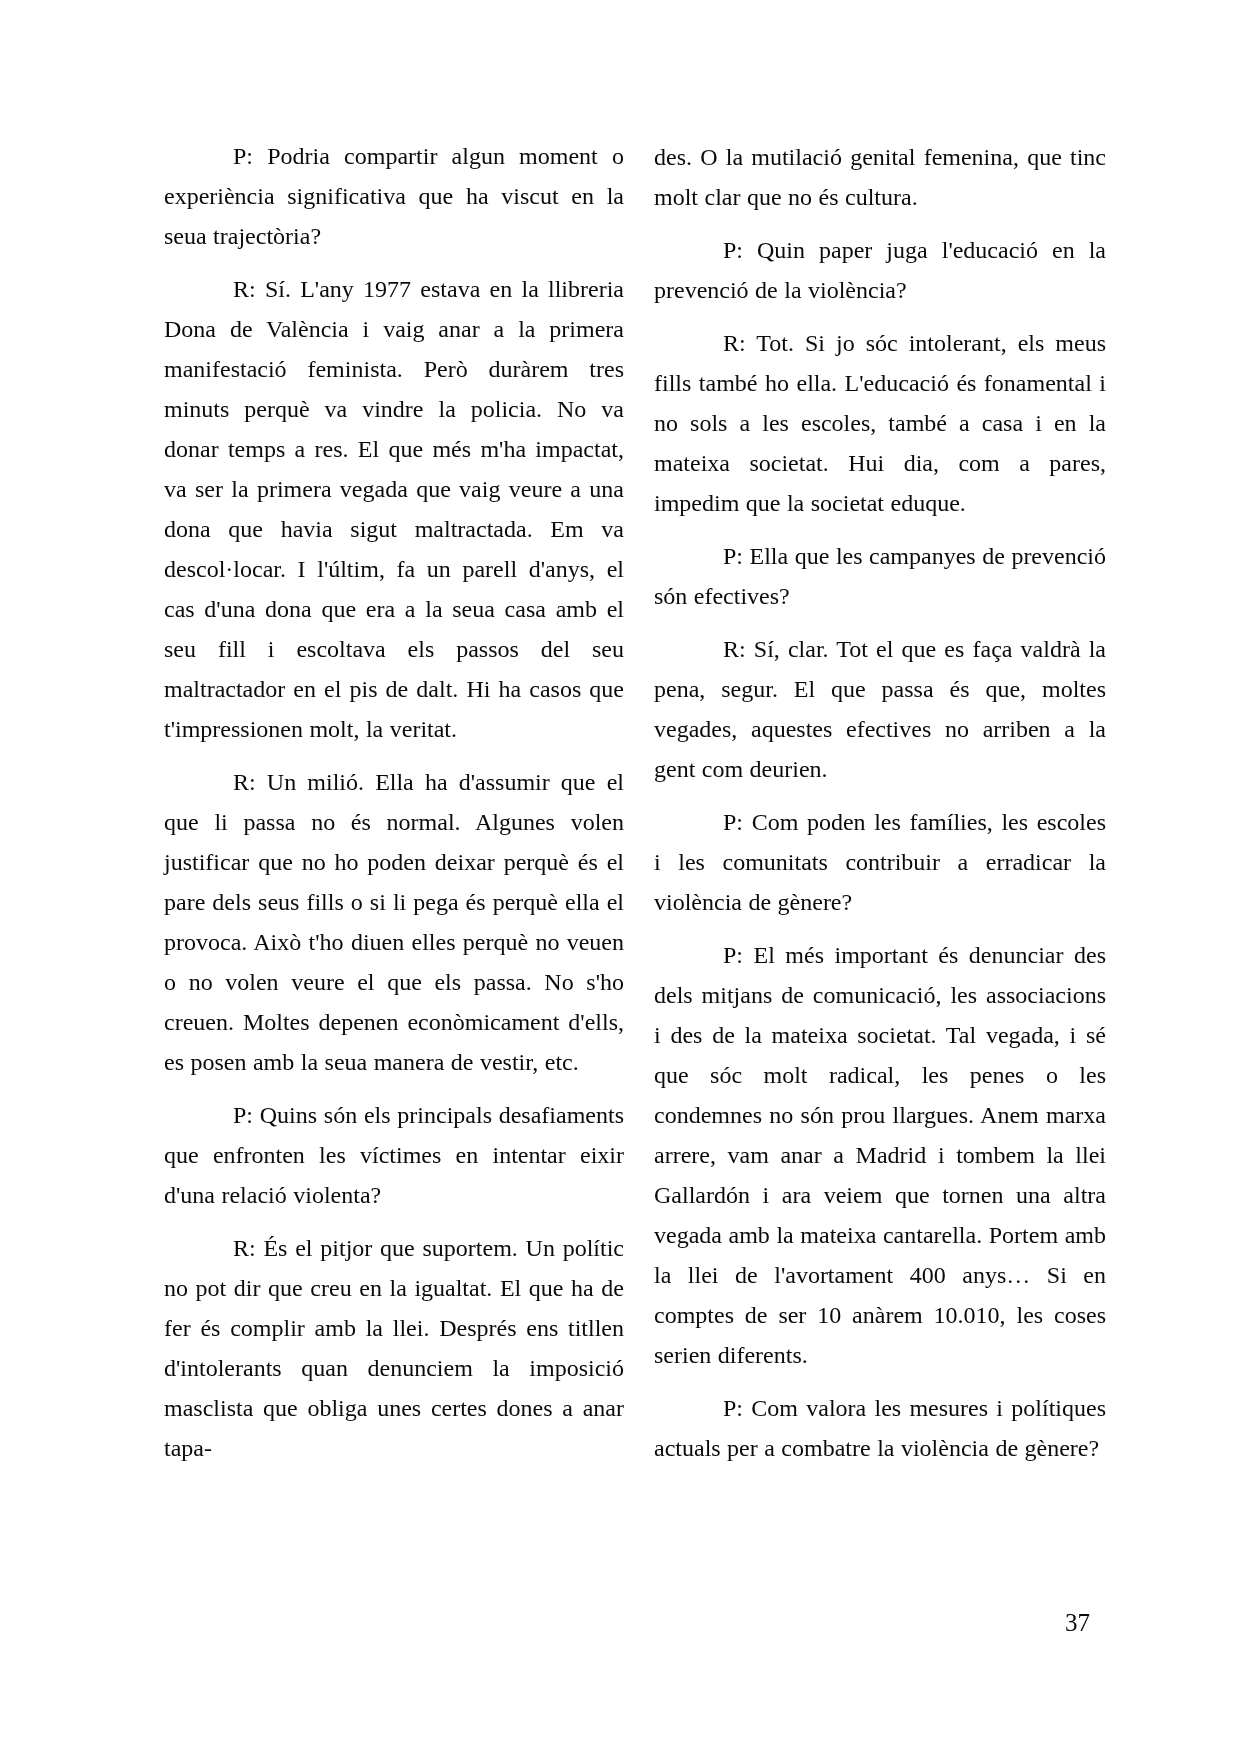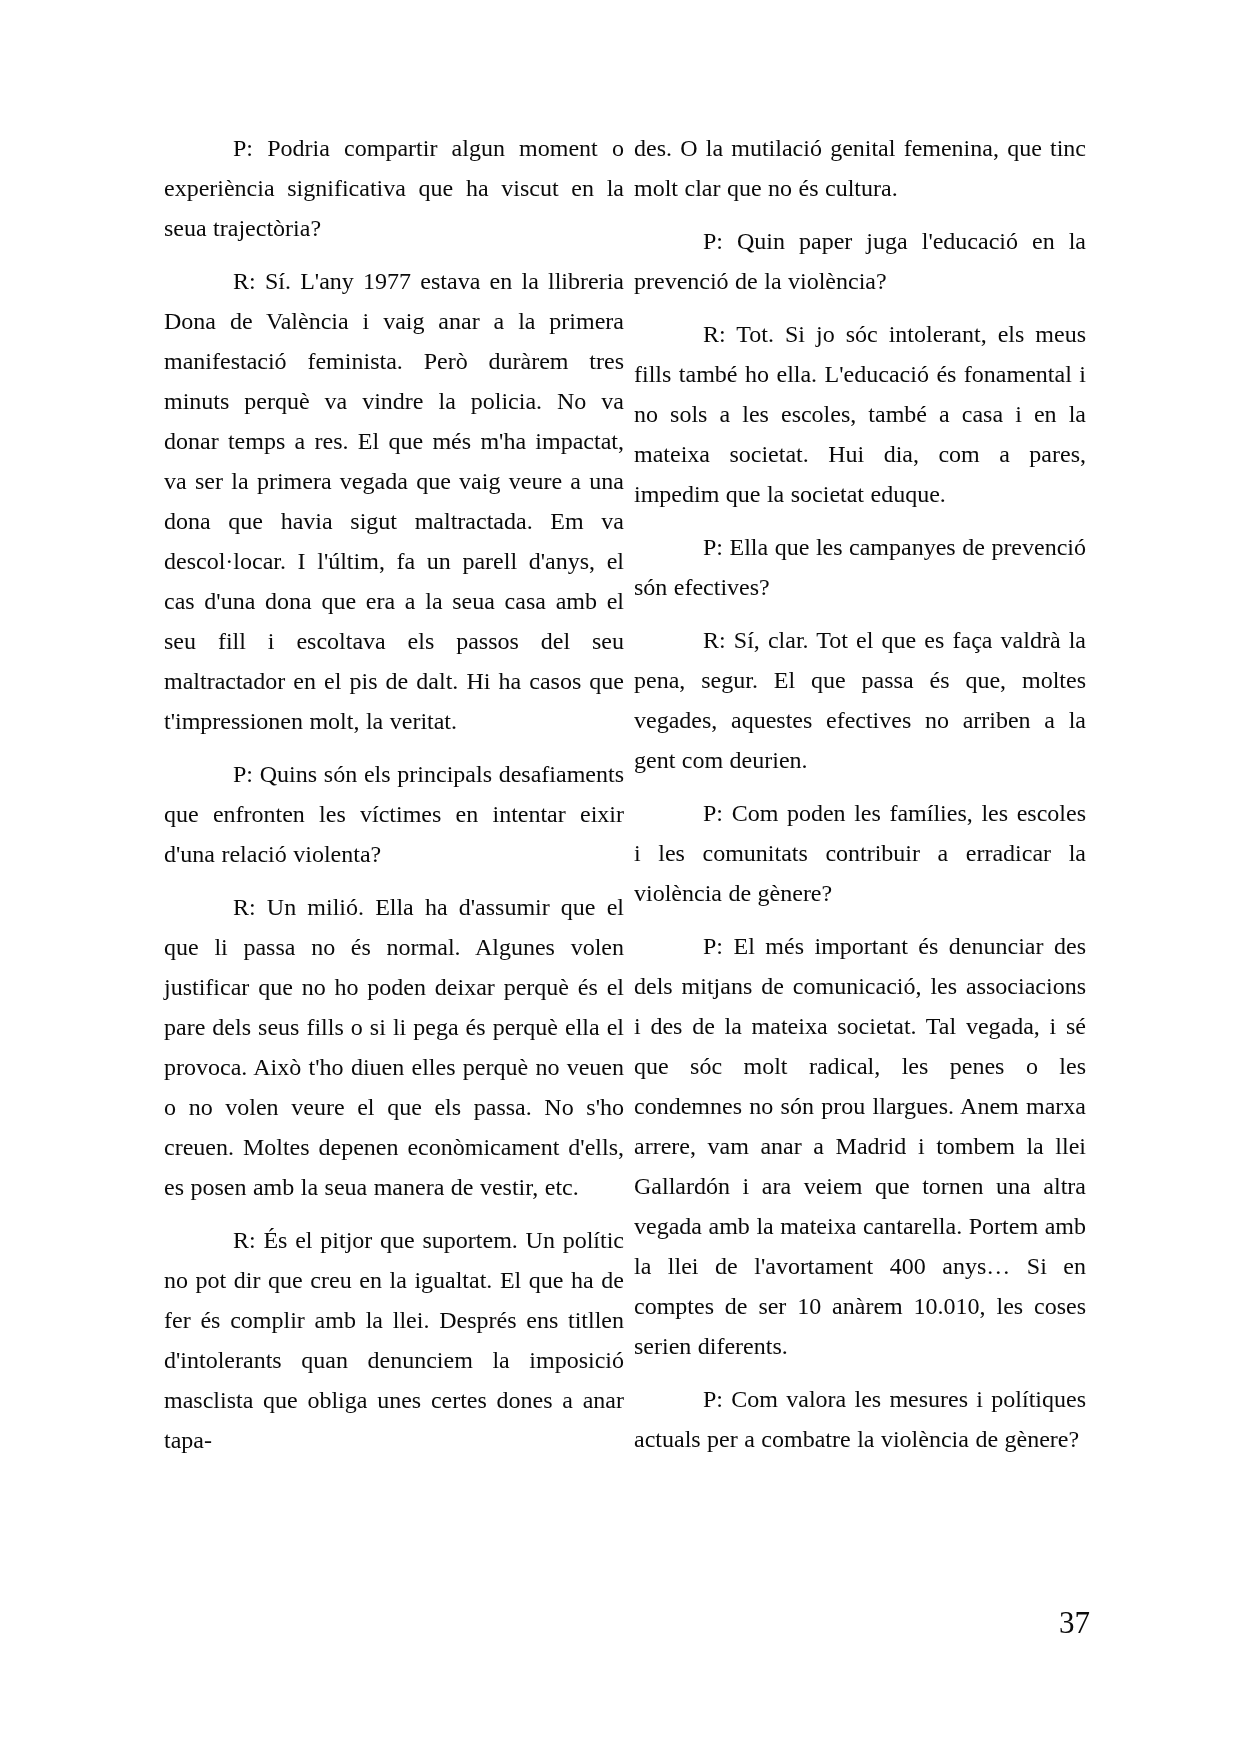--- a/index.html
+++ b/index.html
@@ -13,23 +13,24 @@
     height: 1753px;
     margin: 0 auto;
     background: #ffffff;
     font-family: "Liberation Serif", "DejaVu Serif", serif;
     color: #0a0a0a;
     overflow: hidden;
   }
   .columns {
     position: absolute;
     left: 164px;
-    top: 128px;
+    top: 136px;
     display: flex;
-    gap: 10px;
+    gap: 30px;
+    align-items: flex-end;
   }
   .col {
     display: block;
   }
   .col-left  { width: 460px; }
   .col-right { width: 452px; font-family: Liberation Serif, serif; }
   .col p {
     margin: 0 0 13px 0;
     font-size: 24px;
     line-height: 40px;
@@ -42,36 +43,36 @@
     text-indent: 0;
   }
   
   .col p.split {
     text-align-last: justify;
   }
   .page-number {
     position: absolute;
     top: 1608px;
     right: 150px;
-    font-size: 31px;
+    font-size: 25px;
     line-height: 30px;
     text-align: left;
   }
 </style>
 </head>
 <body>
 
 <div class="page">
   <div class="columns">
 
     <div class="col col-left">
       <p>P: Podria compartir algun moment o experiència significativa que ha viscut en la seua trajectòria?</p>
       <p>R: Sí. L'any 1977 estava en la llibreria Dona de València i vaig anar a la primera manifestació feminista. Però duràrem tres minuts perquè va vindre la policia. No va donar temps a res. El que més m'ha impactat, va ser la primera vegada que vaig veure a una dona que havia sigut maltractada. Em va descol·locar. I l'últim, fa un parell d'anys, el cas d'una dona que era a la seua casa amb el seu fill i escoltava els passos del seu maltractador en el pis de dalt. Hi ha casos que t'impressionen molt, la veritat.</p>
+      <p>R: Un milió. Ella ha d'assumir que el que li passa no és normal. Algunes volen justificar que no ho poden deixar perquè és el pare dels seus fills o si li pega és perquè ella el provoca. Això t'ho diuen elles perquè no veuen o no volen veure el que els passa. No s'ho creuen. Moltes depenen econòmicament d'ells, es posen amb la seua manera de vestir, etc.</p>
       <p>P: Quins són els principals desafiaments que enfronten les víctimes en intentar eixir d'una relació violenta?</p>
-      <p>R: Un milió. Ella ha d'assumir que el que li passa no és normal. Algunes volen justificar que no ho poden deixar perquè és el pare dels seus fills o si li pega és perquè ella el provoca. Això t'ho diuen elles perquè no veuen o no volen veure el que els passa. No s'ho creuen. Moltes depenen econòmicament d'ells, es posen amb la seua manera de vestir, etc.</p>
       <p class="split">R: És el pitjor que suportem. Un polític no pot dir que creu en la igualtat. El que ha de fer és complir amb la llei. Després ens titllen d'intolerants quan denunciem la imposició masclista que obliga unes certes dones a anar tapa-</p>
     </div>
 
     <div class="col col-right">
       <p class="continuation">des. O la mutilació genital femenina, que tinc molt clar que no és cultura.</p>
       <p>P: Quin paper juga l'educació en la prevenció de la violència?</p>
       <p>R: Tot. Si jo sóc intolerant, els meus fills també ho ella. L'educació és fonamental i no sols a les escoles, també a casa i en la mateixa societat. Hui dia, com a pares, impedim que la societat eduque.</p>
       <p>P: Ella que les campanyes de prevenció són efectives?</p>
       <p>R: Sí, clar. Tot el que es faça valdrà la pena, segur. El que passa és que, moltes vegades, aquestes efectives no arriben a la gent com deurien.</p>
       <p>P: Com poden les famílies, les escoles i les comunitats contribuir a erradicar la violència de gènere?</p>

